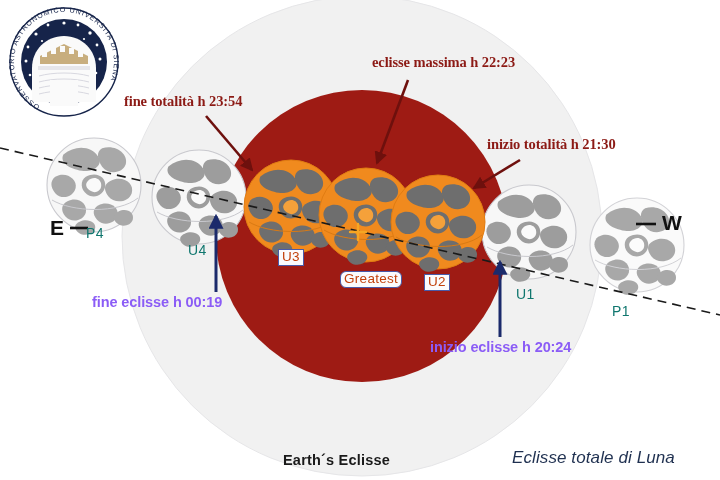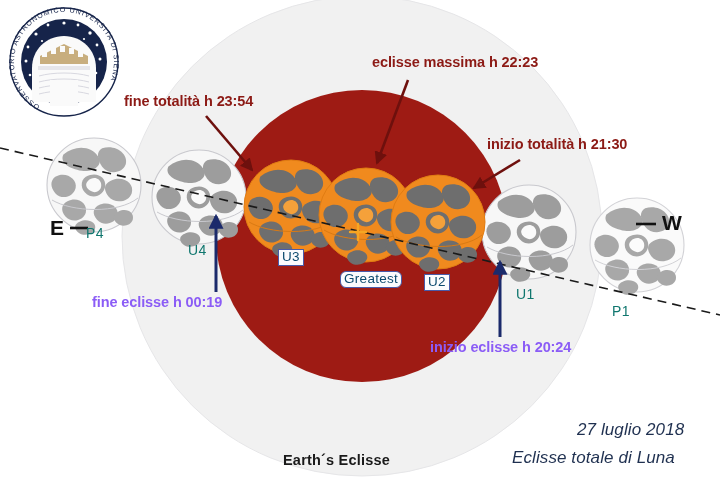--- a/index.html
+++ b/index.html
@@ -26,37 +26,38 @@
     position: absolute;
     white-space: nowrap;
     line-height: 1;
   }
   
   .ann-red {
     color: #8C1A15;
     font-weight: bold;
     font-size: 14.5px;
     letter-spacing: -0.1px;
+    font-family: Liberation Serif, serif;
   }
   
   .ann-blue {
     color: #8b5cf6;
     font-weight: bold;
     font-size: 14.5px;
     letter-spacing: -0.1px;
   }
   
   .cp {
     color: #0f766e;
     font-size: 14px;
     letter-spacing: 0.3px;
   }
   
   .cp-box {
-    color: #0c4a6e;
+    color: #c2410c;
     font-size: 13.5px;
     letter-spacing: 0.3px;
     background: #FBFBFD;
     border: 1px solid #4A5AA8;
     padding: 0px 3px 1px 3px;
   }
   .cardinal {
     color: #111111;
     font-weight: bold;
     font-size: 21px;
@@ -298,17 +299,16 @@
 
   <div class="txt cp-box" style="left:278px; top:249px;">U3</div>
 
   <div class="txt cp-box" style="left:340px; top:271px;border-radius:6px;">Greatest</div>
 
   <div class="txt cp-box" style="left:424px; top:274px;">U2</div>
 
 
   <div class="txt shadow-label" style="left:283px; top:453px;">Earth´s Eclisse</div>
 
-  <div class="txt credit" style="left:577px; top:421px;">27 luglio 2018</div>
 
   <div class="txt credit" style="left:512px; top:449px;">Eclisse totale di Luna</div>
 
 </div>
 
 </body></html>

